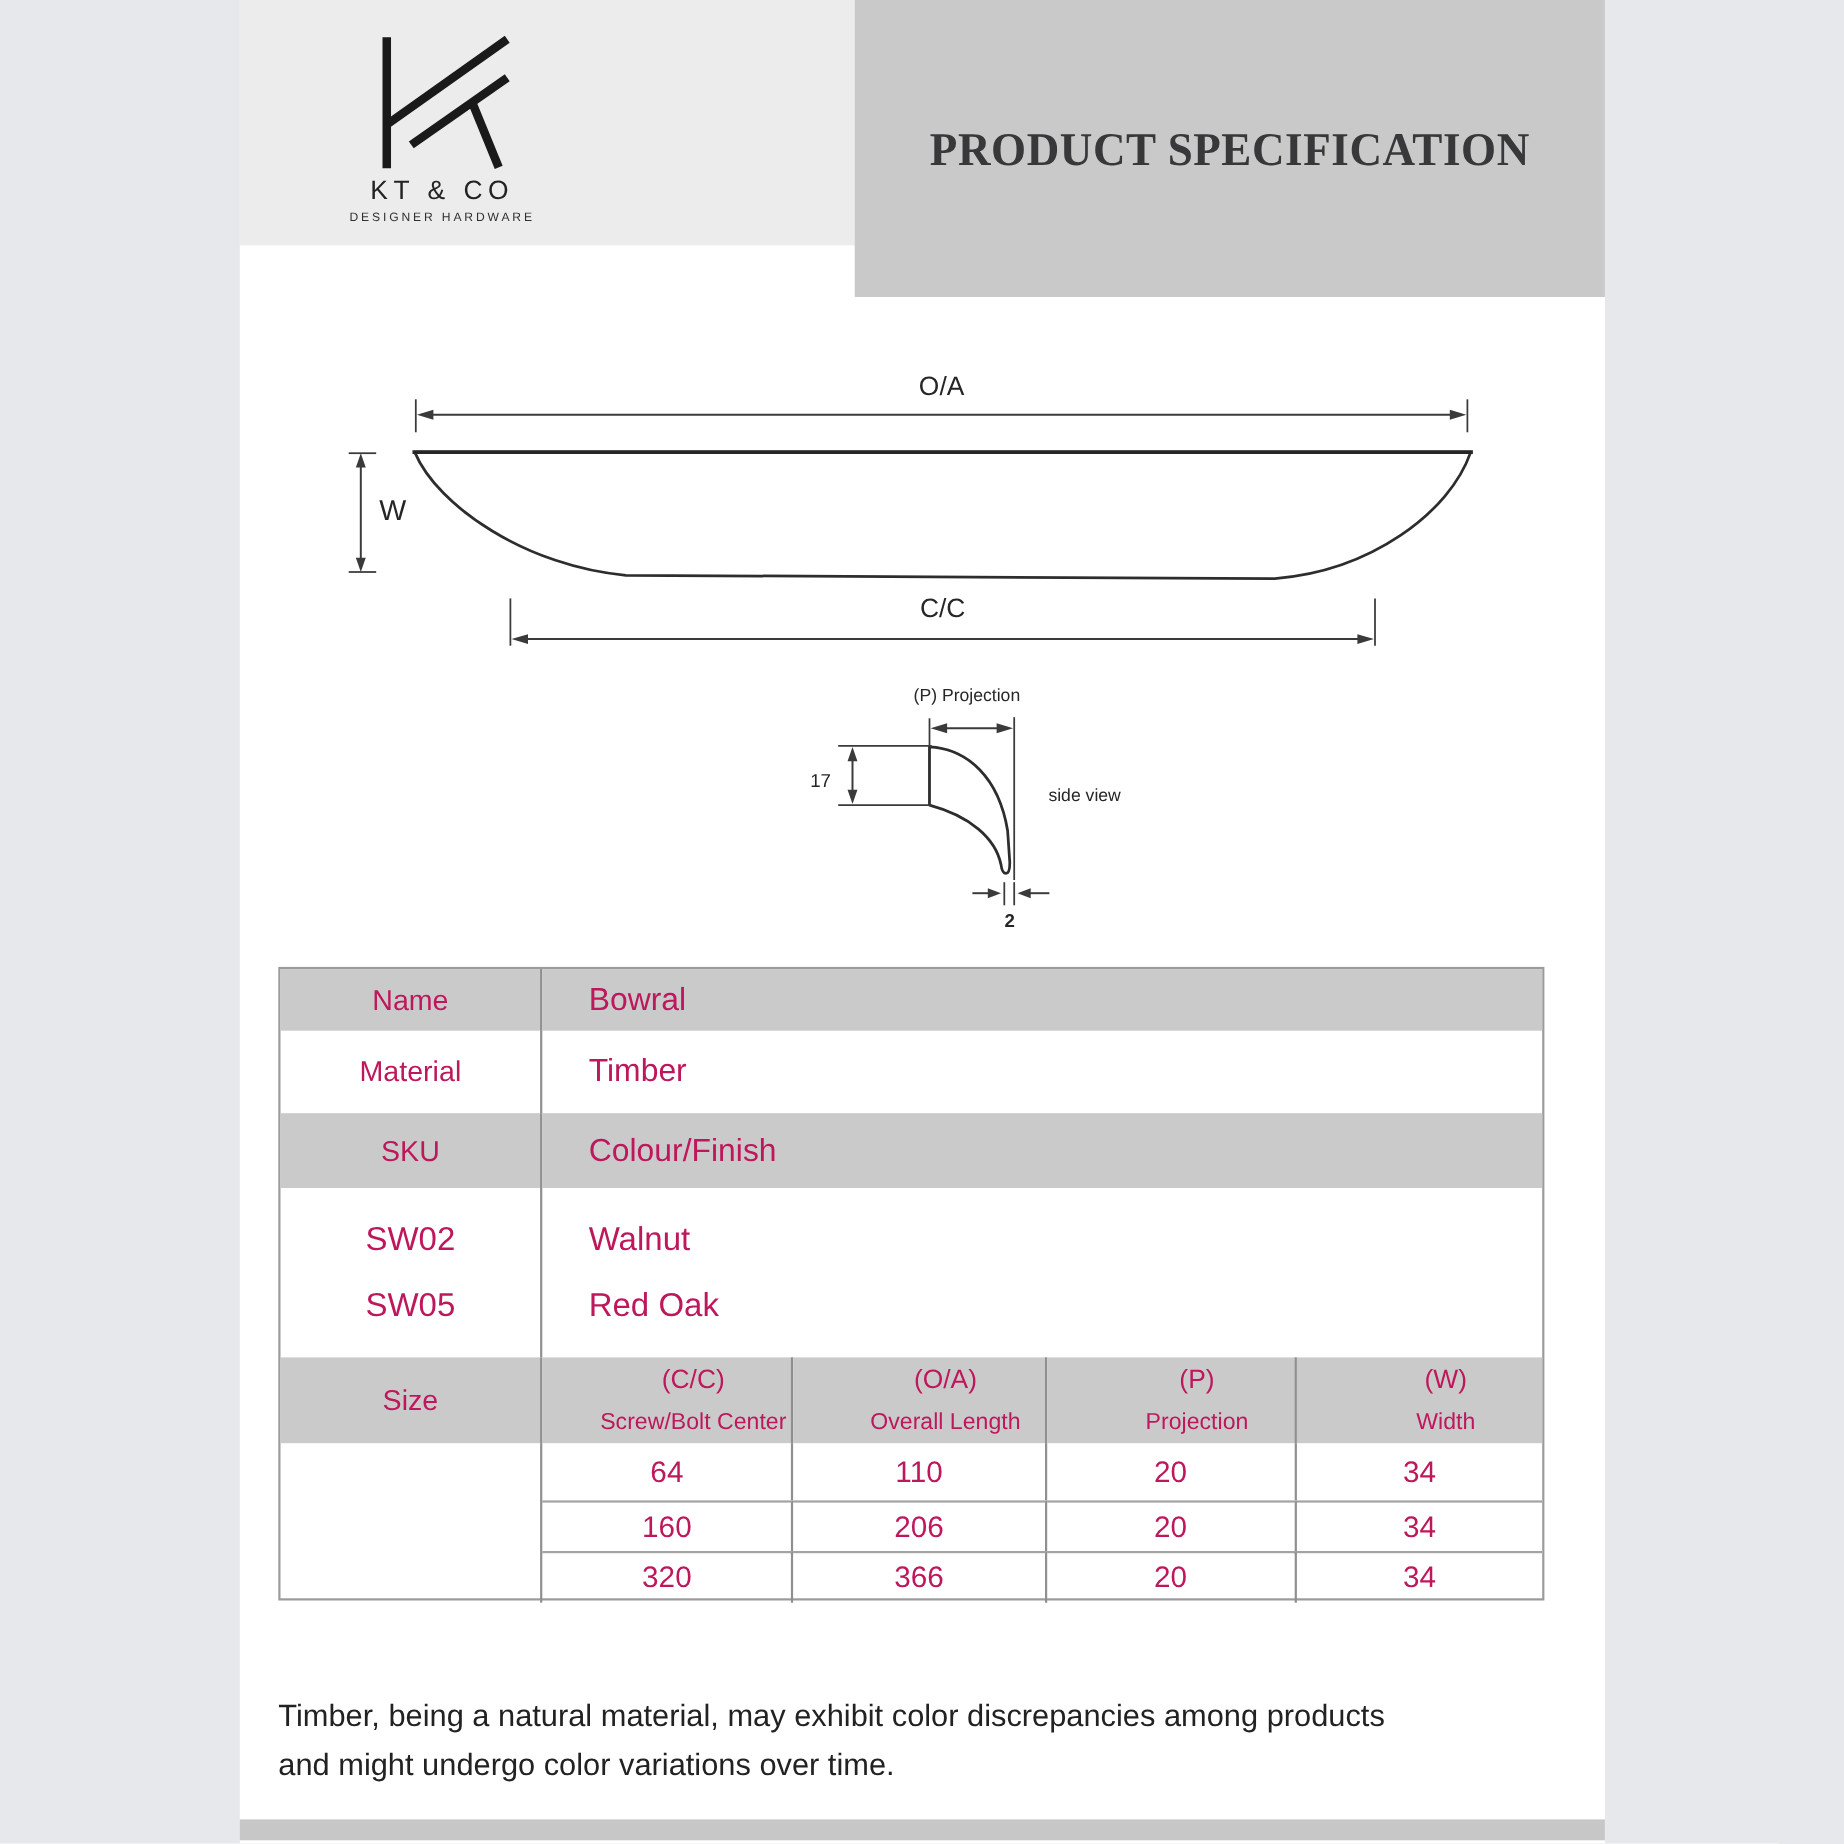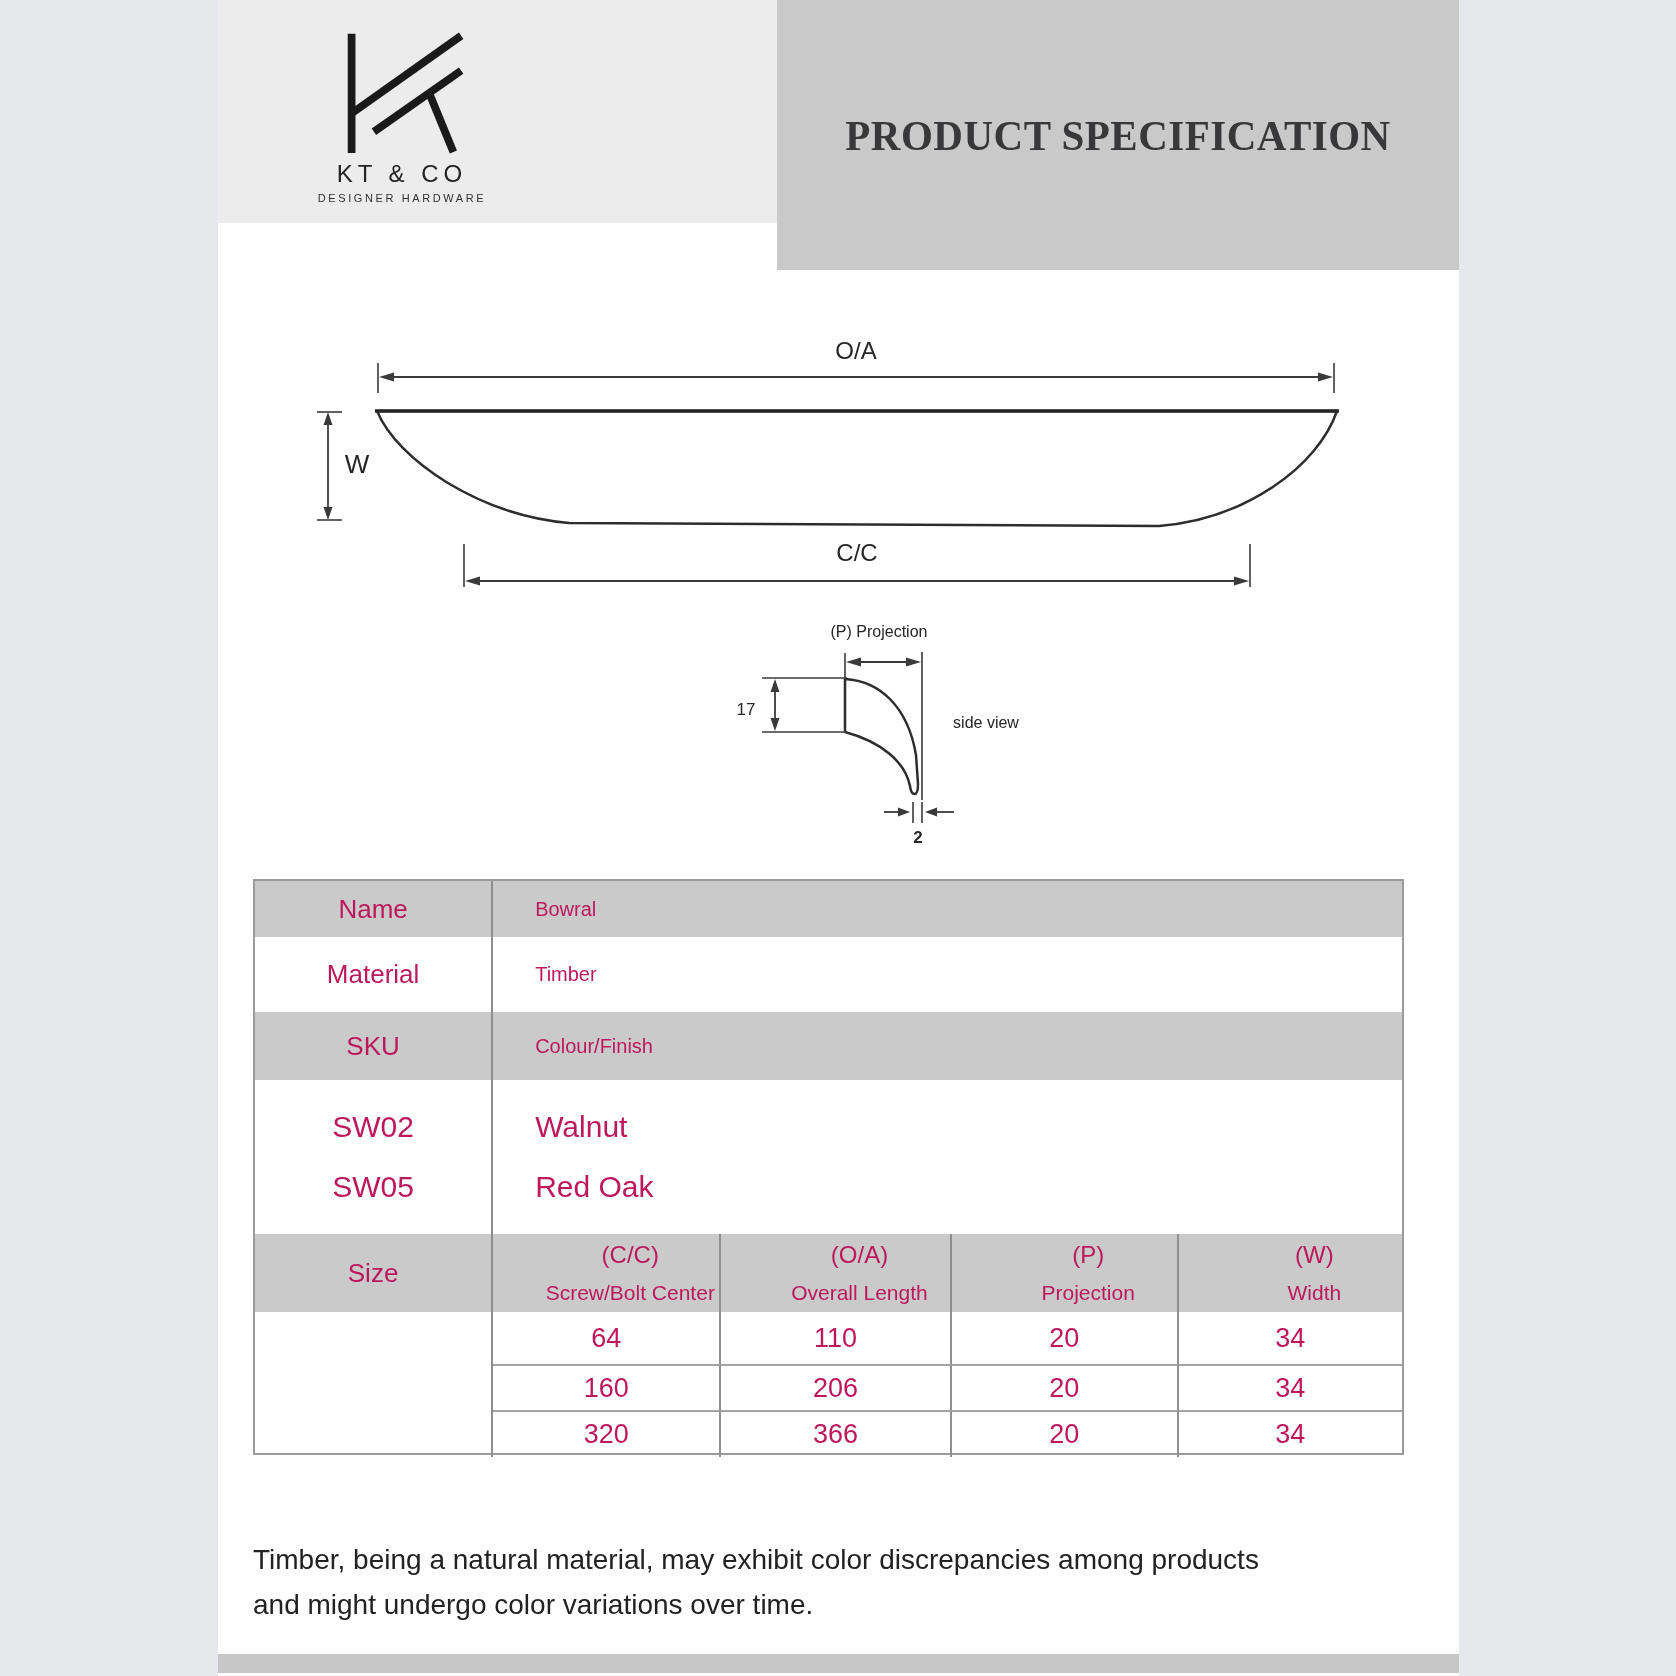--- a/index.html
+++ b/index.html
@@ -25,21 +25,21 @@
   .outline{fill:#ffffff;stroke:#2d2d2d;stroke-width:2.5;stroke-linejoin:round;}
 
   
   .st{position:absolute;left:35px;top:879px;width:1151px;height:576px;display:grid;
       grid-template-columns:239fr 229fr 231fr 228fr 224fr;
       grid-template-rows:56px 75px 68px 154px 78px 52px 46px 47px;
       border:2px solid #9b9b9b;box-sizing:border-box;background:#ffffff;}
   .cell{display:flex;align-items:center;color:#be185d;box-sizing:border-box;min-width:0;}
   .gray{background:#cacaca;}
   .lbl{justify-content:center;font-size:26px;}
-  .val{padding-left:42px;font-size:20px;}
+  .val{padding-left:42px;font-size:29px;}
   .num{justify-content:center;font-size:27px;}
   .brd-r{border-right:2px solid #8f8f8f;}
   .brd-t{border-top:2px solid #a3a3a3;}
   .hdr{flex-direction:column;justify-content:center;gap:12px;font-size:24px;text-align:center;padding-left:48px;}
   .hdr .sub{font-size:21px;}
   .stack{flex-direction:column;justify-content:center;gap:26px;font-size:30px;}
   .stack.ctr{align-items:center;}
   .stack.lft{align-items:flex-start;padding-left:42px;border-radius:24px;}
   .gc1{grid-column:1}.gc2{grid-column:2}.gc3{grid-column:3}.gc4{grid-column:4}.gc5{grid-column:5}
   .gv{grid-column:2/6}

